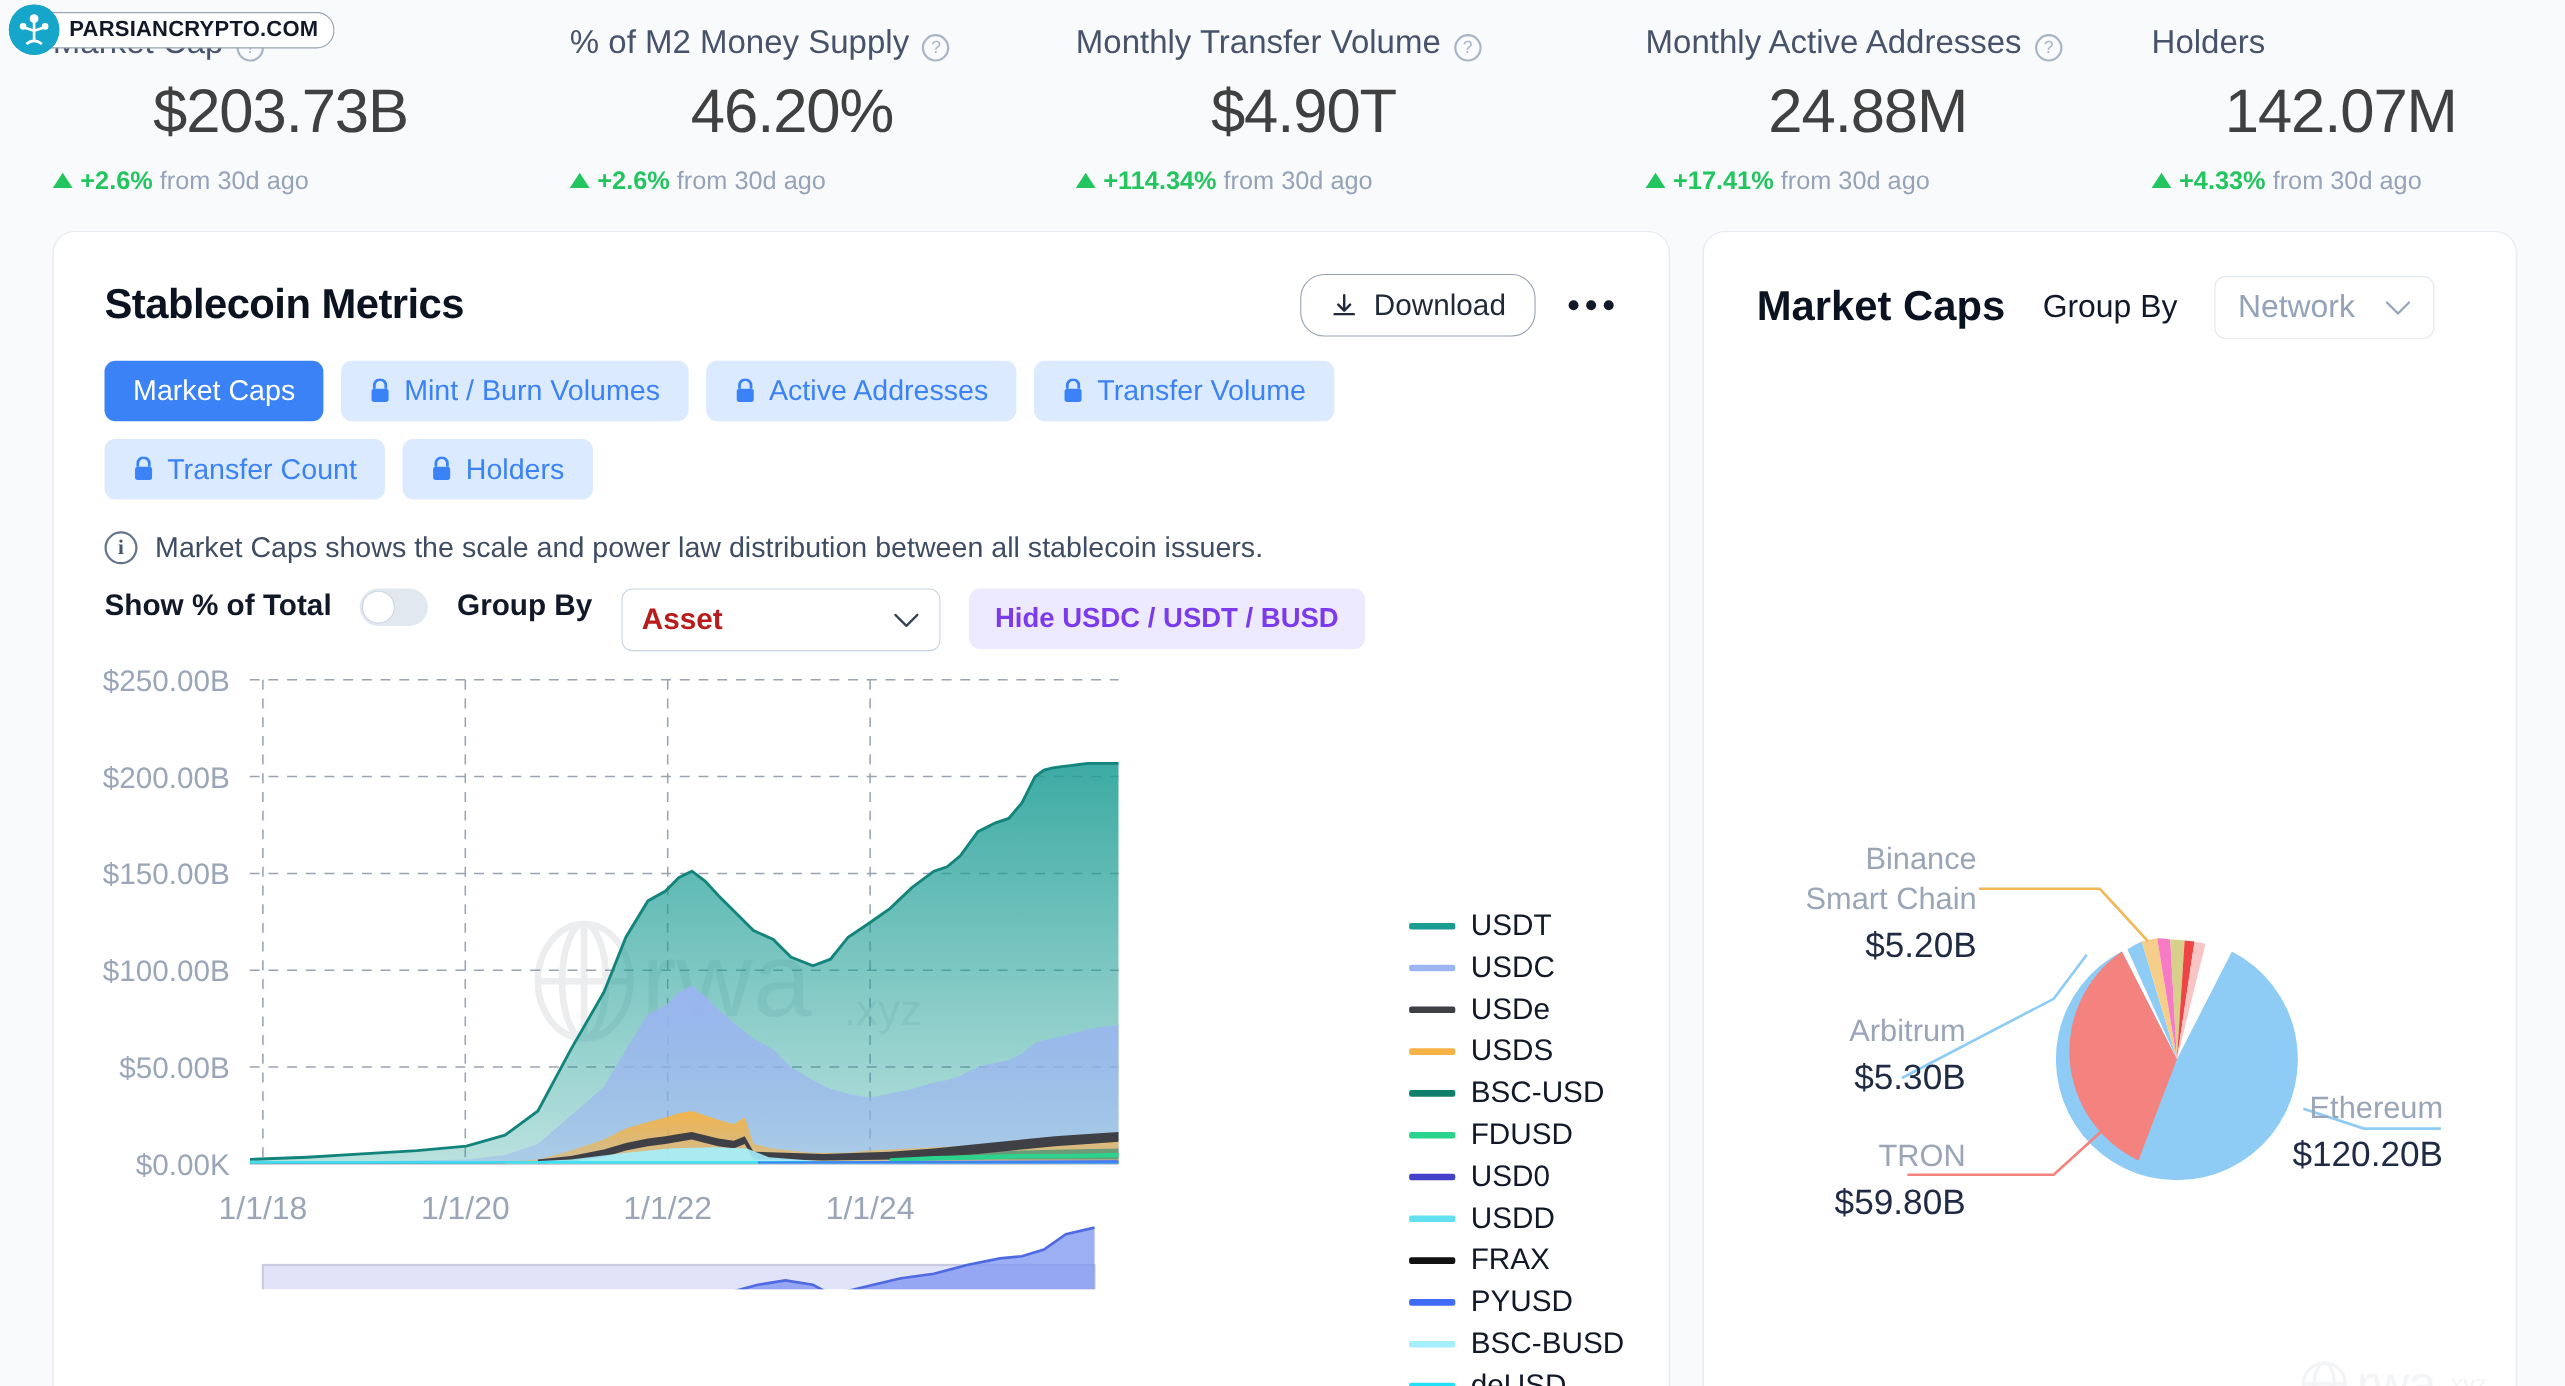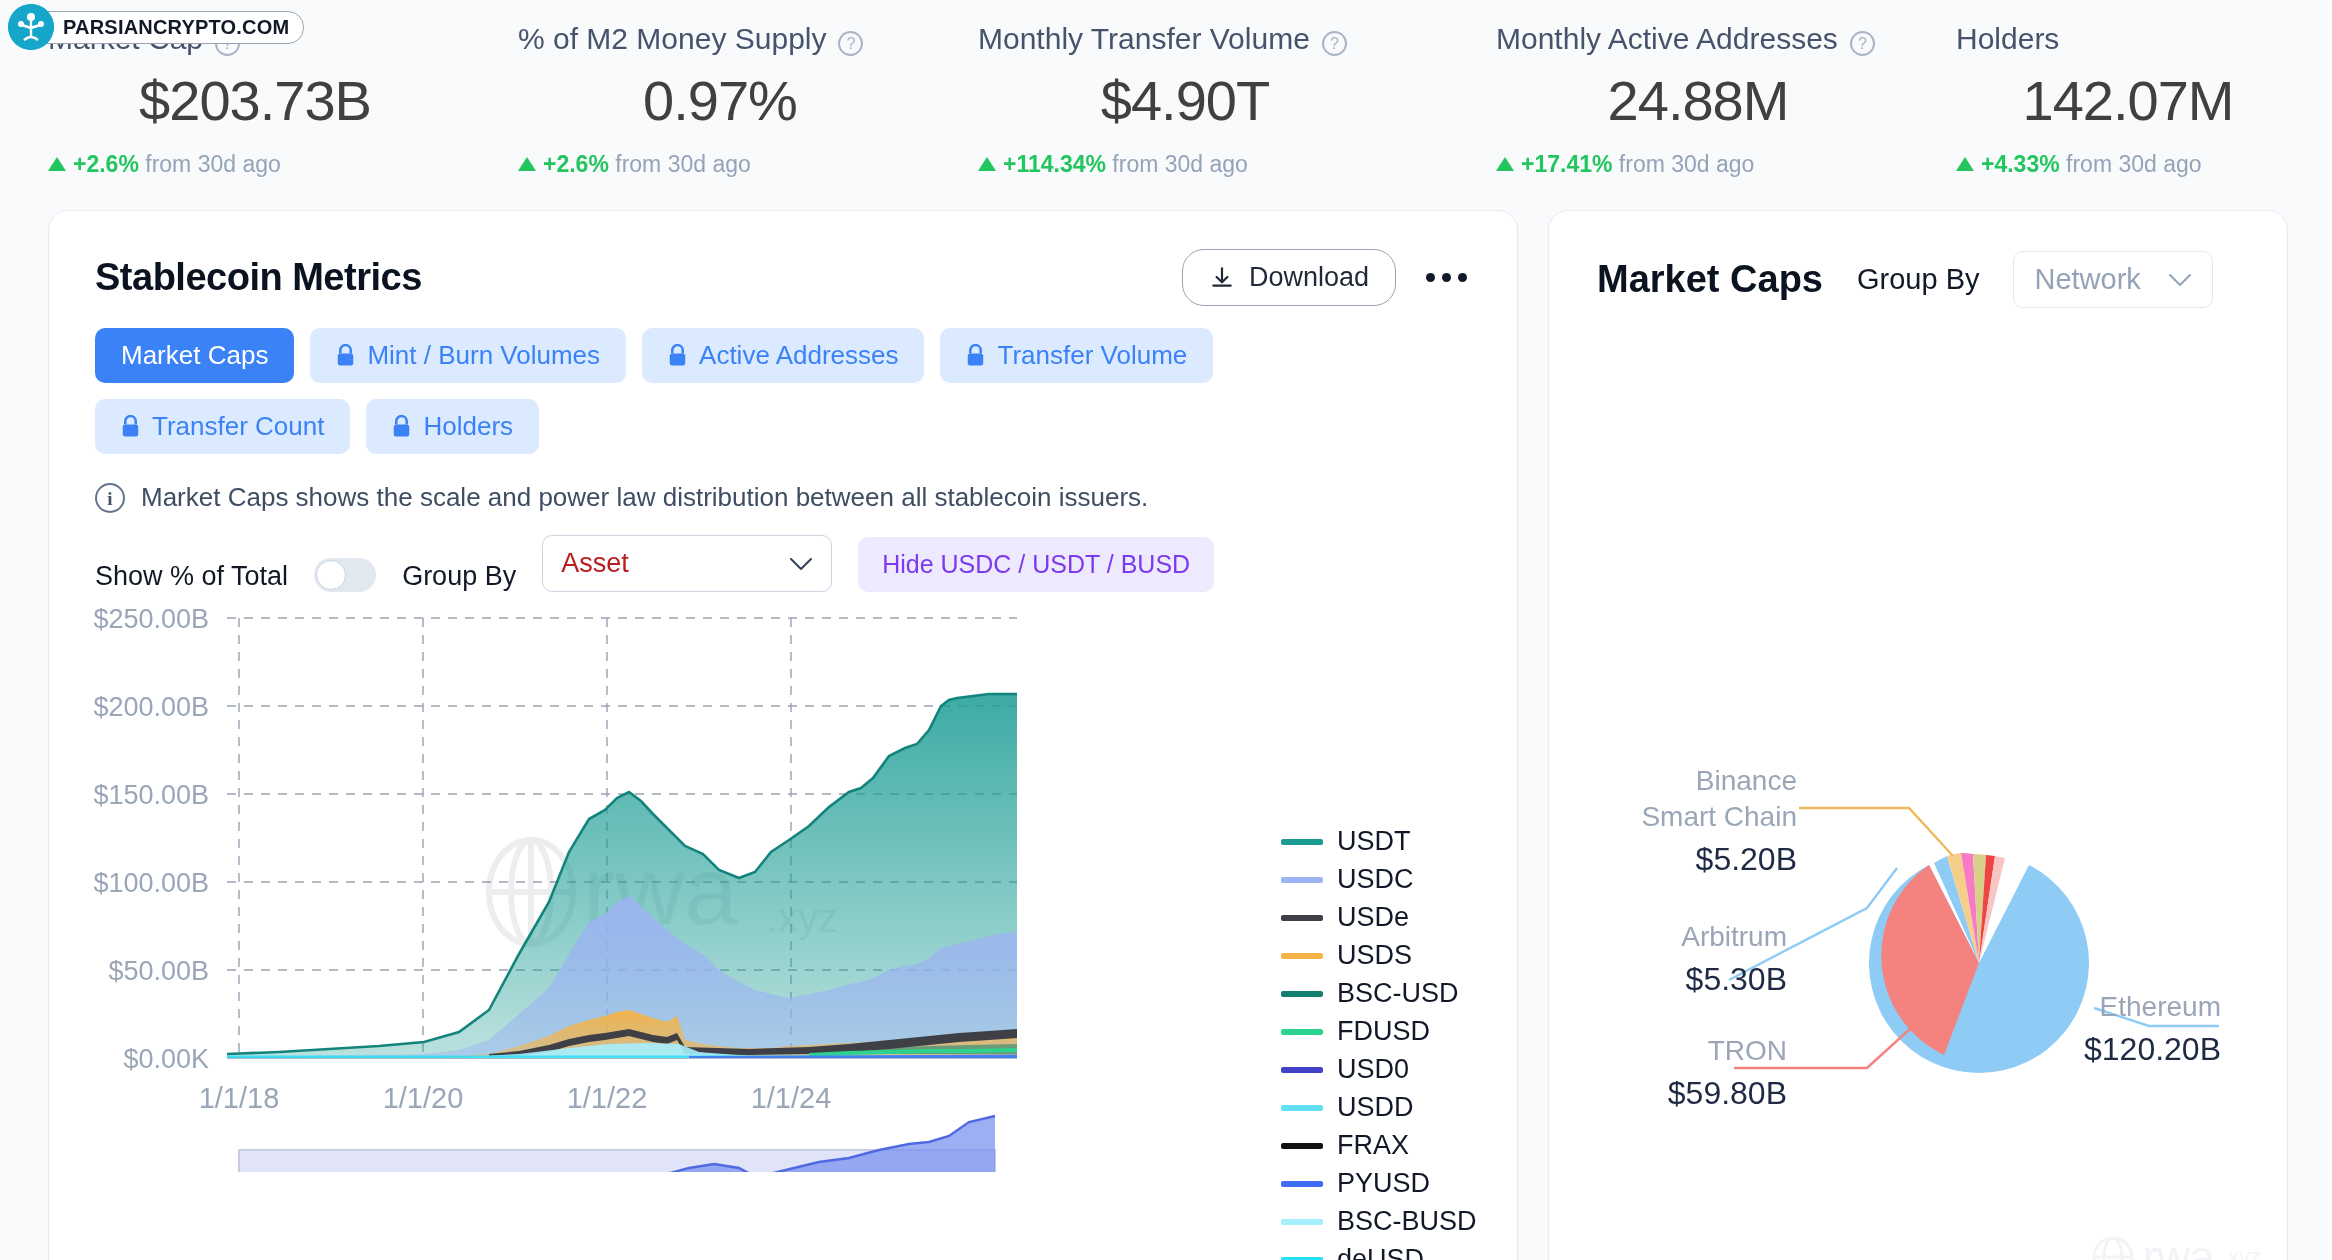--- a/index.html
+++ b/index.html
@@ -85,21 +85,21 @@
     display: flex; align-items: center; gap: 16px;
     padding: 28px 46px 0 46px; font-size: 26px; color: #3f4d63;
   }
   .info-icon {
     width: 30px; height: 30px; border-radius: 50%; border: 2px solid #64748b;
     color: #475569; font-size: 19px; font-weight: 700; line-height: 27px; text-align: center;
     font-family: "Liberation Serif", serif; flex: 0 0 auto;
   }
 
   
-  .controls { display: flex; align-items: flex-end; gap: 26px; padding: 22px 46px 0 46px; }
+  .controls { display: flex; align-items: flex-start; gap: 26px; padding: 22px 46px 0 46px; font-weight: bold; }
   .ctl-label { font-size: 27px; color: #111827; }
   .toggle {
     width: 62px; height: 34px; border-radius: 17px; background: #e2e8f0;
     position: relative; cursor: pointer; flex: 0 0 auto;
   }
   .toggle .knob {
     position: absolute; left: 2px; top: 2px; width: 30px; height: 30px;
     border-radius: 50%; background: #fff; border: 1px solid #cbd5e1;
   }
   .select {
@@ -174,21 +174,21 @@
       <div class="kpi-delta">
         <span class="tri-up"></span><span class="delta-pct">+2.6%</span> <span class="delta-sub">from 30d ago</span>
       </div>
     </div>
 
     <div class="kpi">
       <div class="kpi-head">
         <span class="kpi-title">% of M2 Money Supply</span>
         <span class="help-icon">?</span>
       </div>
-      <div class="kpi-value">0.97%</div>
+      <div class="kpi-value">46.20%</div>
       <div class="kpi-delta">
         <span class="tri-up"></span><span class="delta-pct">+2.6%</span> <span class="delta-sub">from 30d ago</span>
       </div>
     </div>
 
     <div class="kpi">
       <div class="kpi-head">
         <span class="kpi-title">Monthly Transfer Volume</span>
         <span class="help-icon">?</span>
       </div>

